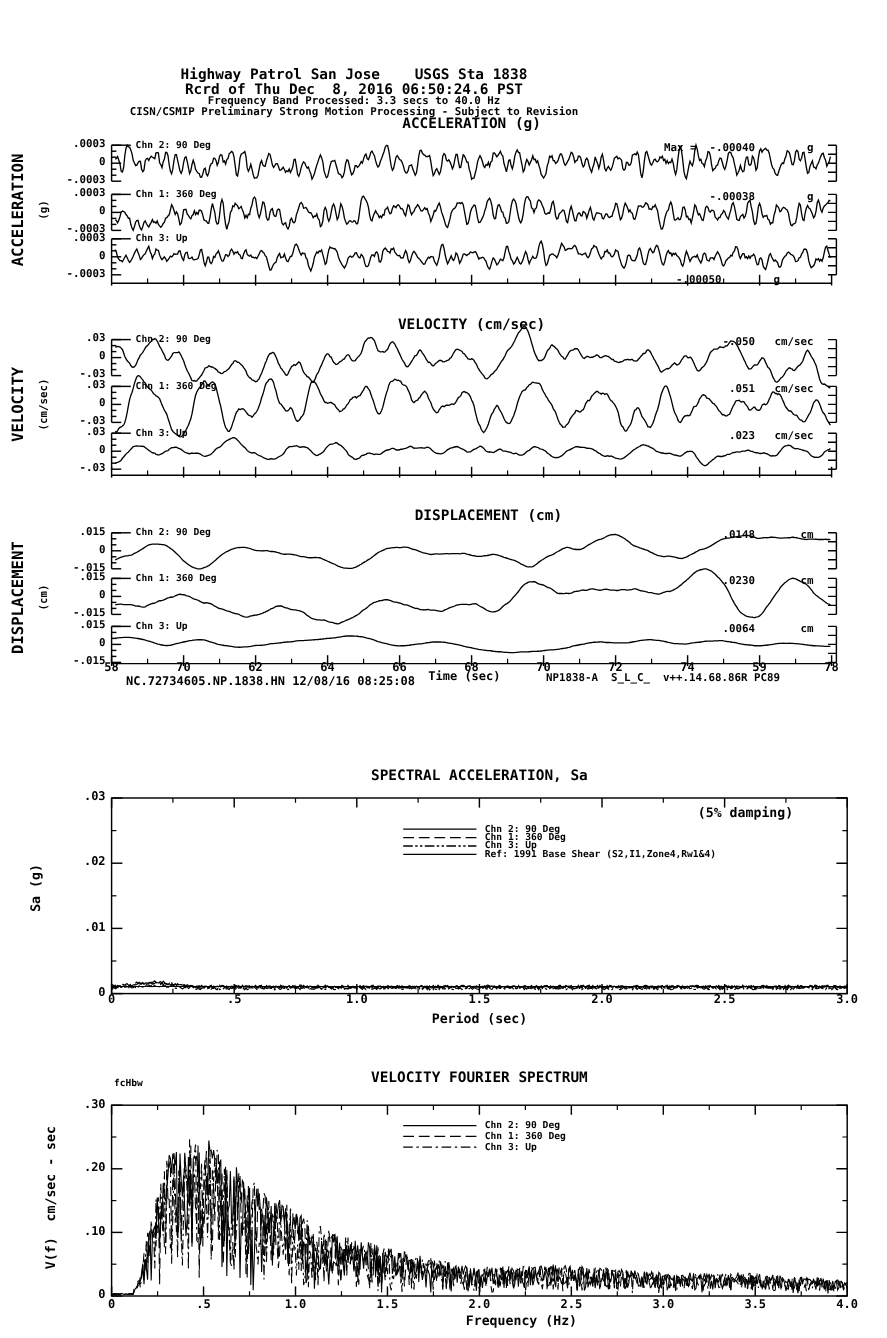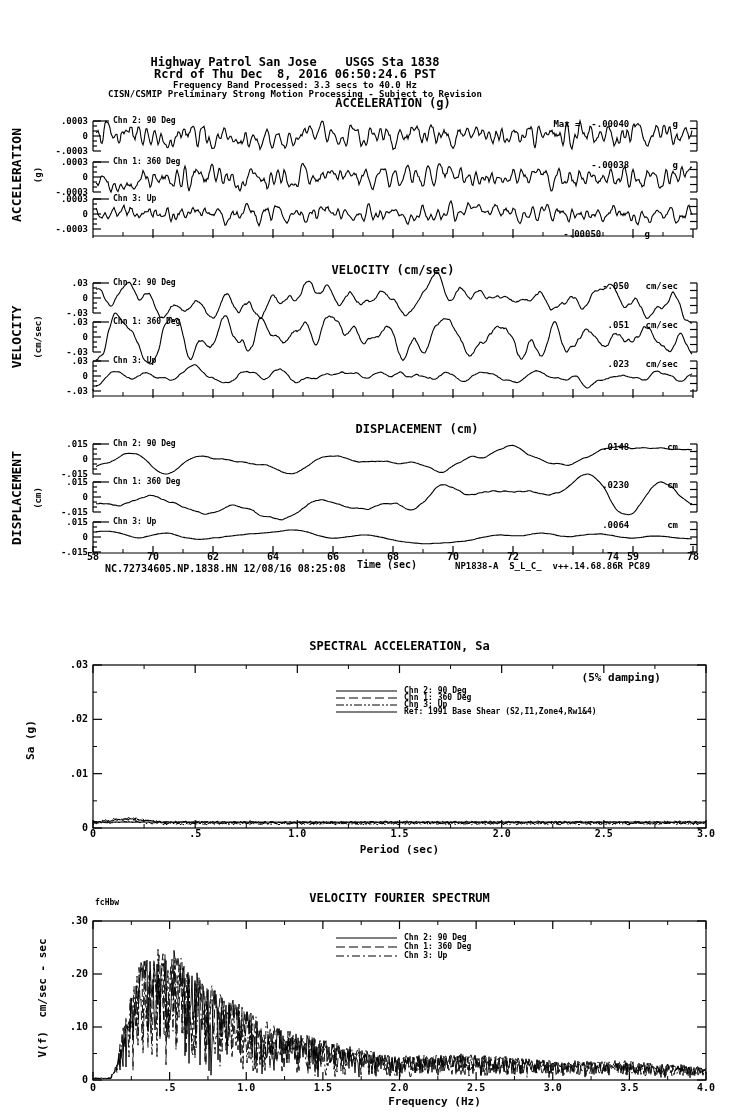--- a/index.html
+++ b/index.html
@@ -379,21 +379,21 @@
       <div class="lab ra f9" style="left: 88px; top: 322px;">.03</div>
       <div class="lab ra f9" style="left: 88px; top: 337px;">0</div>
       <div class="lab ra f9" style="left: 88px; top: 352px;">-.03</div>
       <div class="lab la f8" style="left: 113px; top: 322px;">Chn 1: 360 Deg</div>
       <div class="lab ra f9" style="left: 678px; top: 325px;">.051   cm/sec</div>
       <div class="lab ra f9" style="left: 88px; top: 361px;">.03</div>
       <div class="lab ra f9" style="left: 88px; top: 376px;">0</div>
       <div class="lab ra f9" style="left: 88px; top: 391px;">-.03</div>
       <div class="lab la f8" style="left: 113px; top: 361px;">Chn 3: Up</div>
       <div class="lab ra f9" style="left: 678px; top: 364px;">.023   cm/sec</div>
-      <div class="lab ca f12" style="left: 409px; top: 429px; padding-left: 16px;">DISPLACEMENT (cm)</div>
+      <div class="lab ca f12" style="left: 399px; top: 429px; padding-left: 16px;">DISPLACEMENT (cm)</div>
       <div class="vlab f13" style="left: 16px; top: 498px;">DISPLACEMENT</div>
       <div class="vlab f9" style="left: 38px; top: 498px;">(cm)</div>
       <div class="lab ra f9" style="left: 88px; top: 444px;">.015</div>
       <div class="lab ra f9" style="left: 88px; top: 459px;">0</div>
       <div class="lab ra f9" style="left: 88px; top: 474px;">-.015</div>
       <div class="lab la f8" style="left: 113px; top: 444px;">Chn 2: 90 Deg</div>
       <div class="lab ra f9" style="left: 678px; top: 447px;">.0148       cm</div>
       <div class="lab ra f9" style="left: 88px; top: 482px;">.015</div>
       <div class="lab ra f9" style="left: 88px; top: 497px;">0</div>
       <div class="lab ra f9" style="left: 88px; top: 512px;">-.015</div>
@@ -405,21 +405,21 @@
       <div class="lab la f8" style="left: 113px; top: 522px;">Chn 3: Up</div>
       <div class="lab ra f9" style="left: 678px; top: 525px;">.0064       cm</div>
       <div class="lab ca f10" style="left: 93px; top: 557px;">58</div>
       <div class="lab ca f10" style="left: 153px; top: 557px;">70</div>
       <div class="lab ca f10" style="left: 213px; top: 557px;">62</div>
       <div class="lab ca f10" style="left: 273px; top: 557px;">64</div>
       <div class="lab ca f10" style="left: 333px; top: 557px;">66</div>
       <div class="lab ca f10" style="left: 393px; top: 557px;">68</div>
       <div class="lab ca f10" style="left: 453px; top: 557px;">70</div>
       <div class="lab ca f10" style="left: 513px; top: 557px;">72</div>
-      <div class="lab ca f10" style="left: 573px; top: 557px; margin-left: 40px;">74</div>
+      <div class="lab ca f10" style="left: 573px; top: 557px;">74</div>
       <div class="lab ca f10" style="left: 633px; top: 557px;">59</div>
       <div class="lab ca f10" style="left: 693px; top: 557px;">78</div>
       <div class="lab ca f12" style="left: 399.5px; top: 646px;">SPECTRAL ACCELERATION, Sa</div>
       <div class="vlab f11" style="left: 30px; top: 740px;">Sa (g)</div>
       <div class="lab ca f11" style="left: 399.5px; top: 849px;">Period (sec)</div>
       <div class="lab ra f10" style="left: 88px; top: 665px;">.03</div>
       <div class="lab ra f10" style="left: 88px; top: 719.333px;">.02</div>
       <div class="lab ra f10" style="left: 88px; top: 773.667px;">.01</div>
       <div class="lab ra f10" style="left: 88px; top: 828px;">0</div>
       <div class="lab ca f10" style="left: 93px; top: 834px;">0</div>

